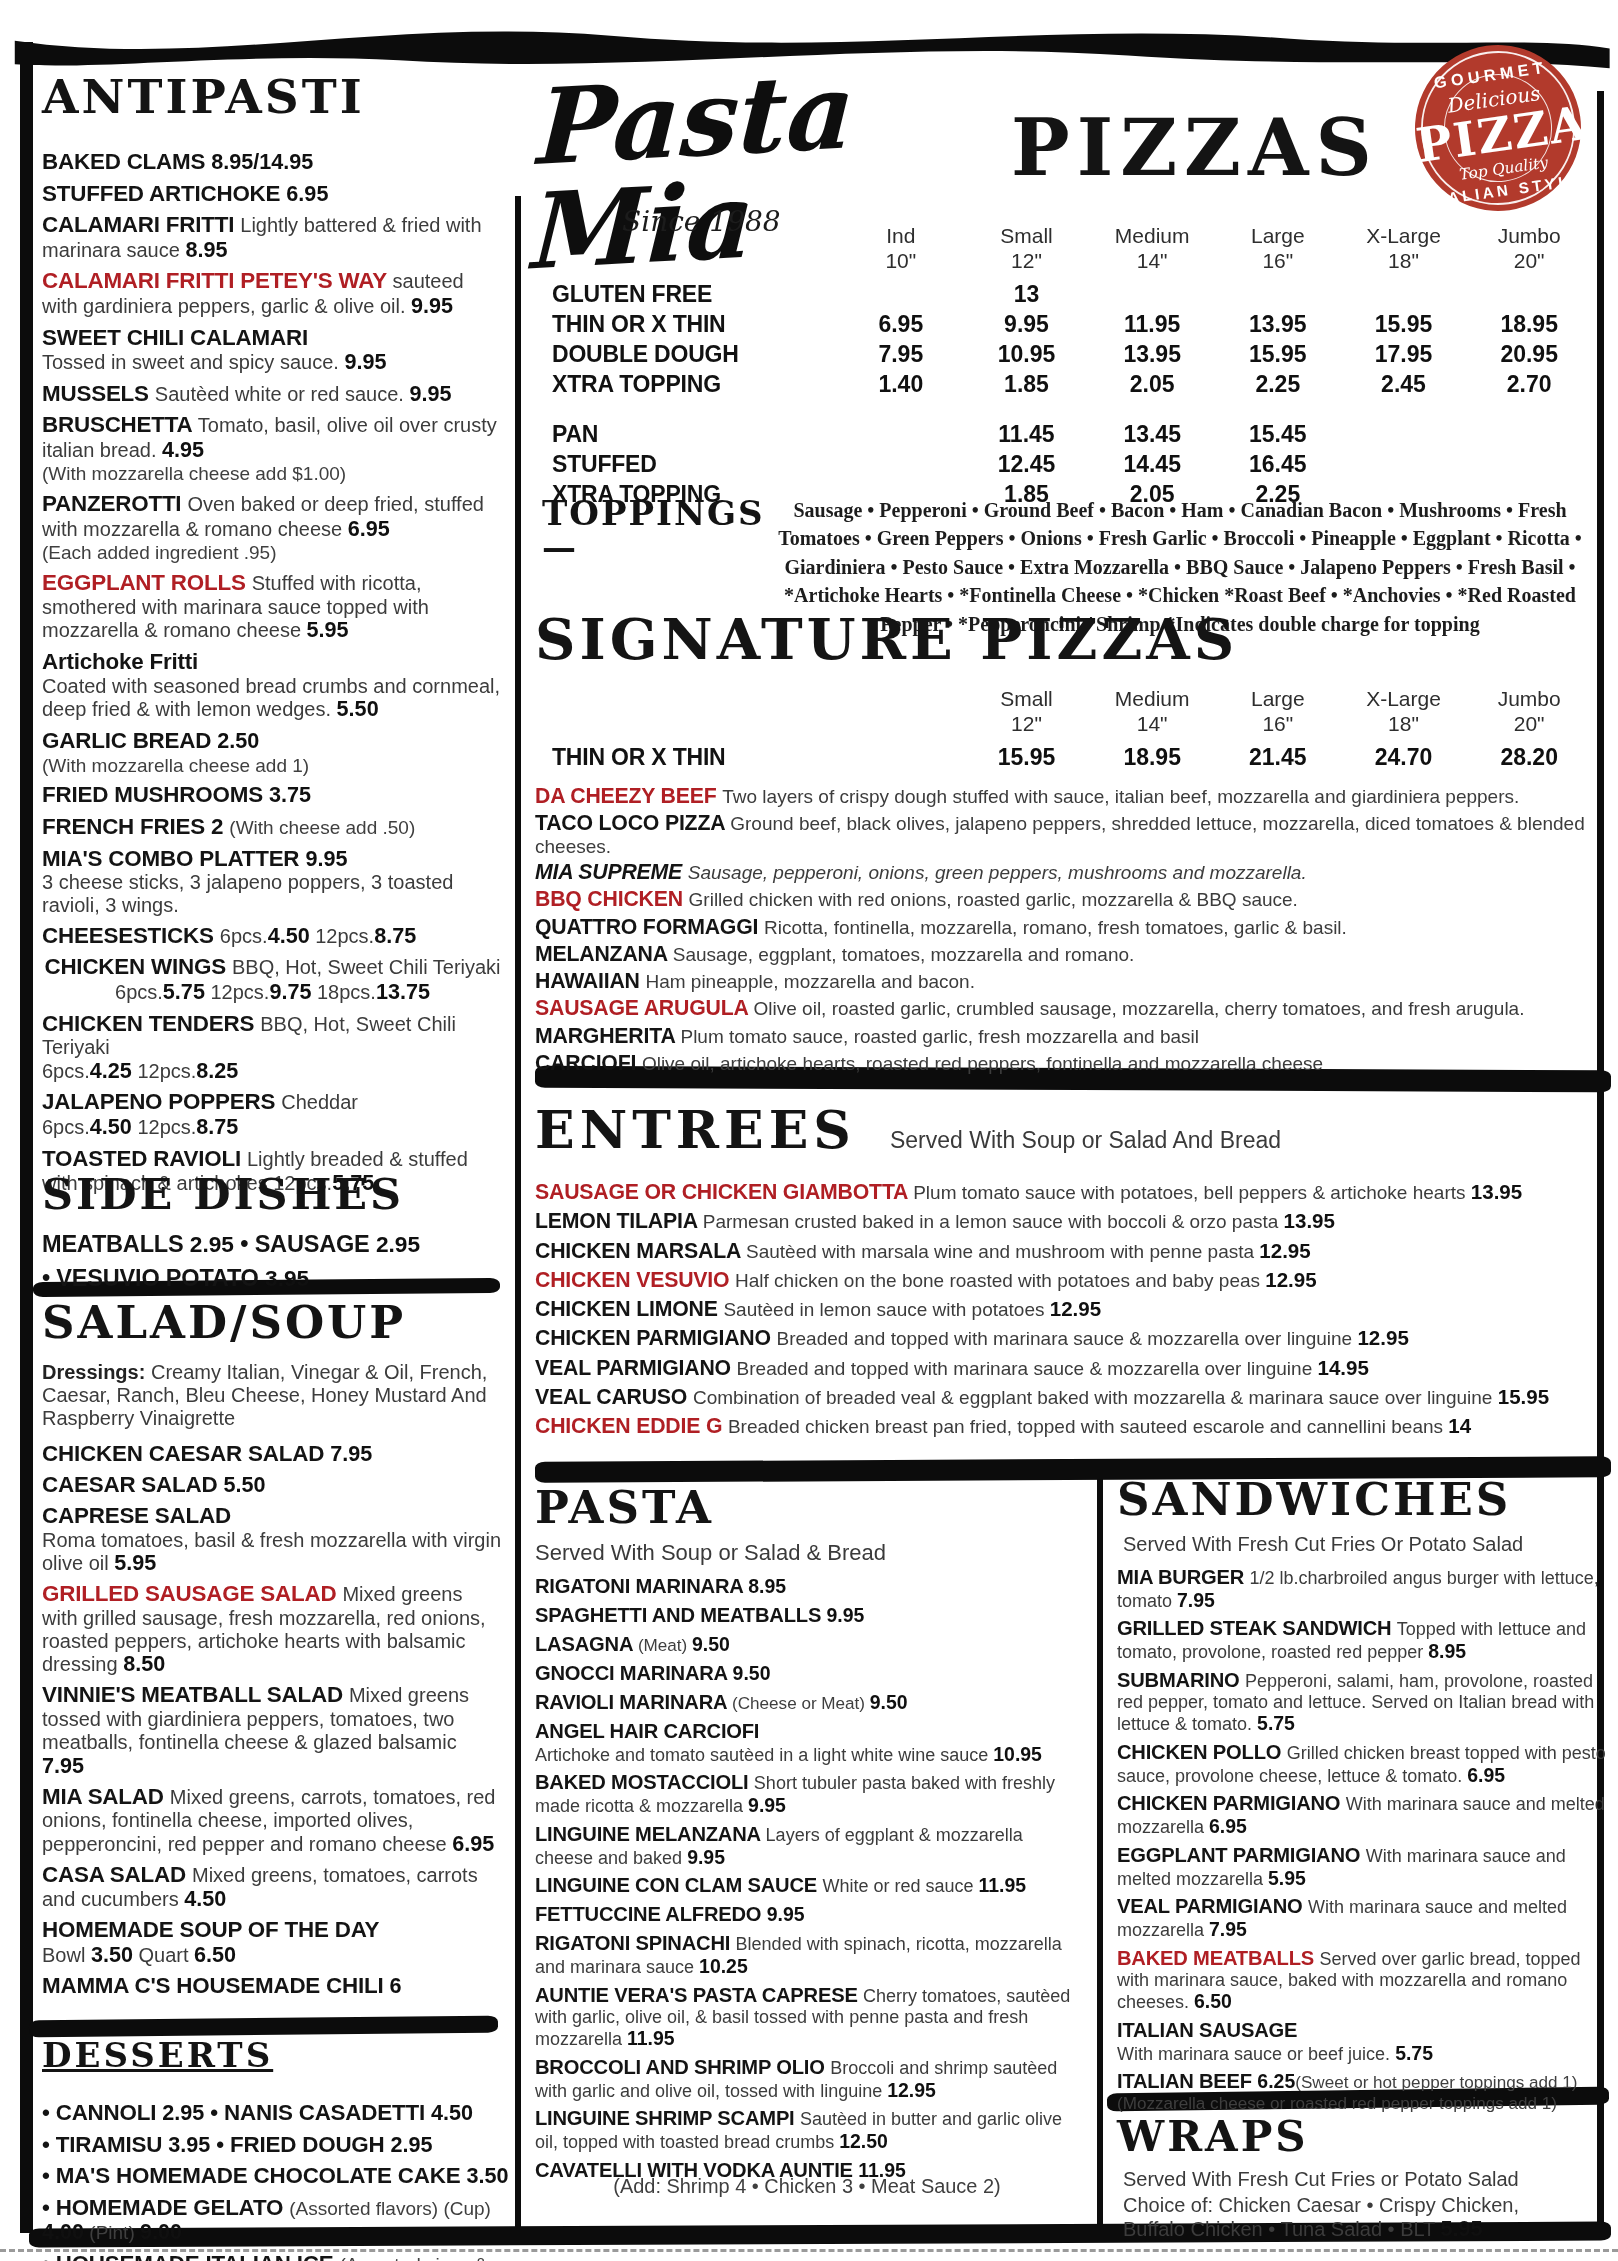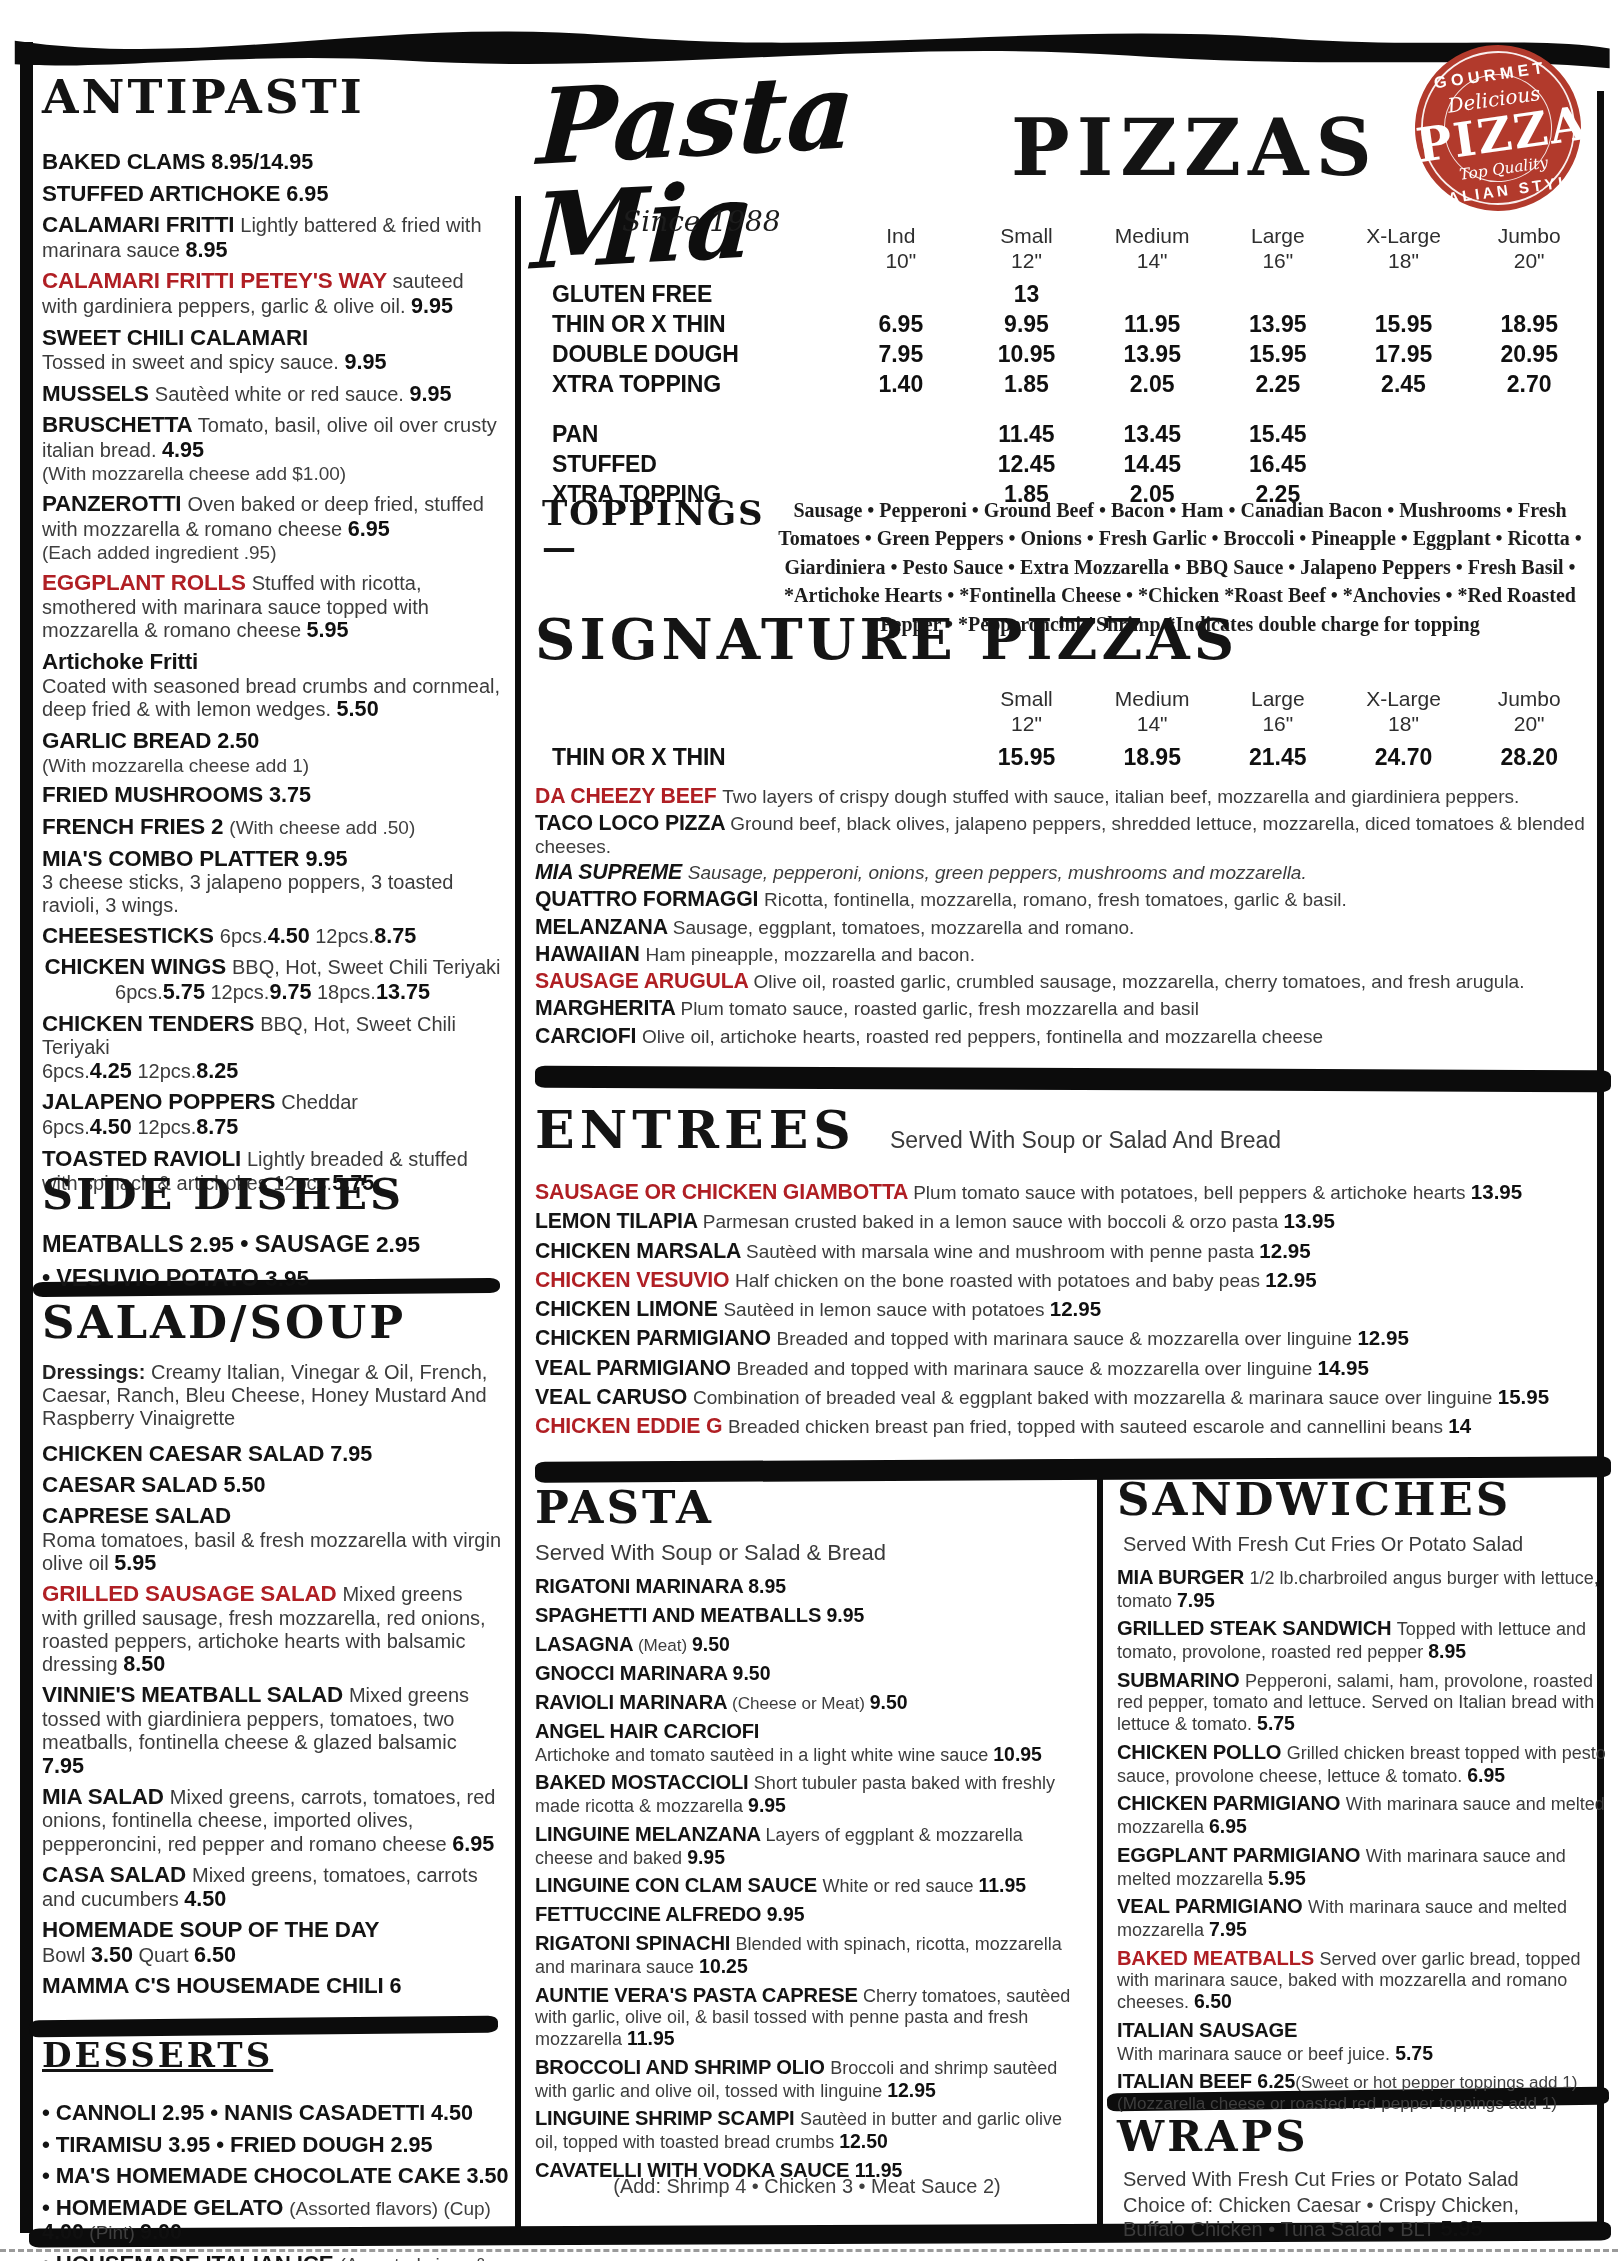--- a/index.html
+++ b/index.html
@@ -206,20 +206,21 @@
         <div class="pval">18.95</div>
         <div class="pval">21.45</div>
         <div class="pval">24.70</div>
         <div class="pval">28.20</div>
       </div>
     </div>
   <div class="abs" style="left:535px;top:784px;width:1074px;font-size:19px;" id="sig-list">
       <div class="mi" style="margin-bottom: 3px;"><span class="nr">DA CHEEZY BEEF </span><span class="ds">Two layers of crispy dough stuffed with sauce, italian beef, mozzarella and giardiniera peppers.</span></div>
       <div class="mi" style="margin-bottom: 3px;"><span class="nm">TACO LOCO PIZZA </span><span class="ds">Ground beef, black olives, jalapeno peppers, shredded lettuce, mozzarella, diced tomatoes &amp; blended cheeses.</span></div>
       <div class="mi" style="margin-bottom: 3px; font-style: italic;"><span class="nm">MIA SUPREME </span><span class="ds">Sausage, pepperoni, onions, green peppers, mushrooms and mozzarella.</span></div>
+      <div class="mi" style="margin-bottom: 3px;"><span class="nr">BBQ CHICKEN </span><span class="ds">Grilled chicken with red onions, roasted garlic, mozzarella &amp; BBQ sauce.</span></div>
       <div class="mi" style="margin-bottom: 3px;"><span class="nm">QUATTRO FORMAGGI </span><span class="ds">Ricotta, fontinella, mozzarella, romano, fresh tomatoes, garlic &amp; basil.</span></div>
       <div class="mi" style="margin-bottom: 3px;"><span class="nm">MELANZANA </span><span class="ds">Sausage, eggplant, tomatoes, mozzarella and romano.</span></div>
       <div class="mi" style="margin-bottom: 3px;"><span class="nm">HAWAIIAN </span><span class="ds">Ham pineapple, mozzarella and bacon.</span></div>
       <div class="mi" style="margin-bottom: 3px;"><span class="nr">SAUSAGE ARUGULA </span><span class="ds">Olive oil, roasted garlic, crumbled sausage, mozzarella, cherry tomatoes, and fresh arugula.</span></div>
       <div class="mi" style="margin-bottom: 3px;"><span class="nm">MARGHERITA </span><span class="ds">Plum tomato sauce, roasted garlic, fresh mozzarella and basil</span></div>
       <div class="mi" style="margin-bottom: 3px;"><span class="nm">CARCIOFI </span><span class="ds">Olive oil, artichoke hearts, roasted red peppers, fontinella and mozzarella cheese</span></div>
     </div>
 
   <div class="abs" style="left:535px;top:1104px;display:flex;align-items:baseline;">
     <div class="hdr" style="font-size:52px;letter-spacing:5px;">ENTREES</div>
@@ -301,21 +302,21 @@
       <div class="mi" style="margin-bottom: 6px;"><span class="nm">RAVIOLI MARINARA </span><span class="nt">(Cheese or Meat)  </span><span class="pr">9.50</span></div>
       <div class="mi" style="margin-bottom: 6px;"><span class="nm">ANGEL HAIR CARCIOFI</span><br><span class="ds">Artichoke and tomato sautèed in a light white wine sauce  </span><span class="pr">10.95</span></div>
       <div class="mi" style="margin-bottom: 6px;"><span class="nm">BAKED MOSTACCIOLI </span><span class="ds">Short tubuler pasta baked with freshly made ricotta &amp; mozzarella </span><span class="pr">9.95</span></div>
       <div class="mi" style="margin-bottom: 6px;"><span class="nm">LINGUINE  MELANZANA </span><span class="ds">Layers of eggplant &amp; mozzarella cheese and baked </span><span class="pr">9.95</span></div>
       <div class="mi" style="margin-bottom: 6px;"><span class="nm">LINGUINE  CON CLAM SAUCE </span><span class="ds">White or red sauce </span><span class="pr">11.95</span></div>
       <div class="mi" style="margin-bottom: 6px;"><span class="nm">FETTUCCINE ALFREDO </span><span class="pr">9.95</span></div>
       <div class="mi" style="margin-bottom: 6px;"><span class="nm">RIGATONI SPINACHI </span><span class="ds">Blended with spinach, ricotta, mozzarella and marinara sauce  </span><span class="pr">10.25</span></div>
       <div class="mi" style="margin-bottom: 6px;"><span class="nm">AUNTIE VERA'S PASTA CAPRESE </span><span class="ds">Cherry tomatoes, sautèed with garlic, olive oil, &amp; basil tossed with penne pasta and fresh mozzarella </span><span class="pr">11.95</span></div>
       <div class="mi" style="margin-bottom: 6px;"><span class="nm">BROCCOLI AND SHRIMP OLIO </span><span class="ds">Broccoli and shrimp sautèed with garlic and olive oil, tossed with linguine  </span><span class="pr">12.95</span></div>
       <div class="mi" style="margin-bottom: 6px;"><span class="nm">LINGUINE SHRIMP SCAMPI </span><span class="ds">Sautèed in butter and garlic olive oil, topped with toasted bread crumbs  </span><span class="pr">12.50</span></div>
-      <div class="mi" style="margin-bottom: 6px;"><span class="nm">CAVATELLI WITH VODKA SAUCE  </span><span class="pr">11.95</span></div>
+      <div class="mi" style="margin-bottom: 6px;"><span class="nm">CAVATELLI WITH VODKA AUNTIE  </span><span class="pr">11.95</span></div>
     </div>
   <div class="abs" style="left:535px;top:2174px;width:544px;font-size:21px;text-align:center;">
       <div class="mi" style="margin-bottom: 7px;"><span class="nt">(Add: Shrimp 4 • Chicken 3 • Meat Sauce 2)</span></div>
     </div>
 
   <div class="abs hdr" style="left:1117px;top:1477px;font-size:45px;">SANDWICHES</div>
   <div class="abs sub" style="left:1123px;top:1533px;font-size:20px;">Served With Fresh Cut Fries Or Potato Salad</div>
   <div class="abs" style="left:1117px;top:1566px;width:490px;font-size:18px;" id="sand-list">
       <div class="mi" style="margin-bottom: 6px;"><span class="nm">MIA BURGER </span><span class="ds">1/2 lb.charbroiled angus burger with lettuce, tomato  </span><span class="pr">7.95</span></div>
       <div class="mi" style="margin-bottom: 6px;"><span class="nm">GRILLED STEAK SANDWICH </span><span class="ds">Topped with lettuce and tomato, provolone, roasted red pepper  </span><span class="pr">8.95</span></div>

